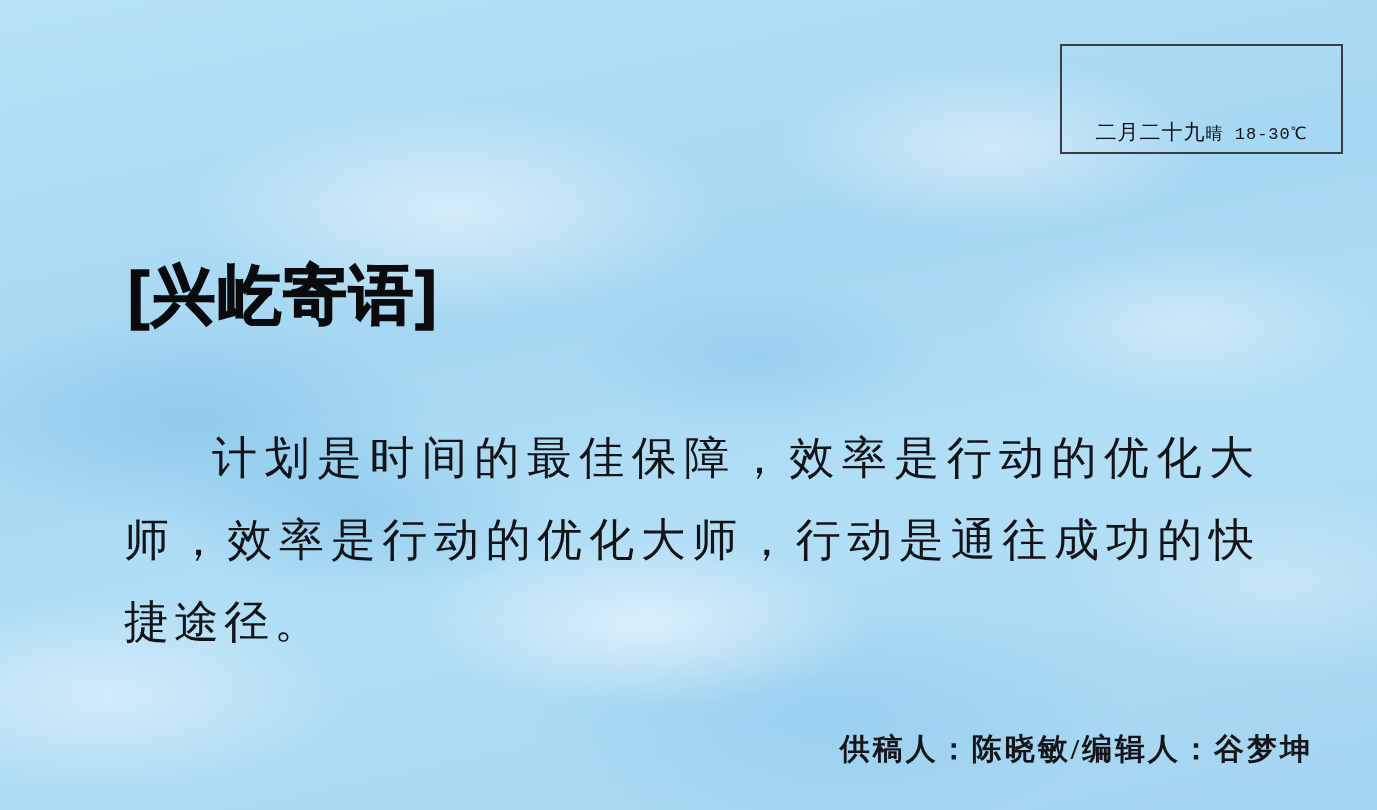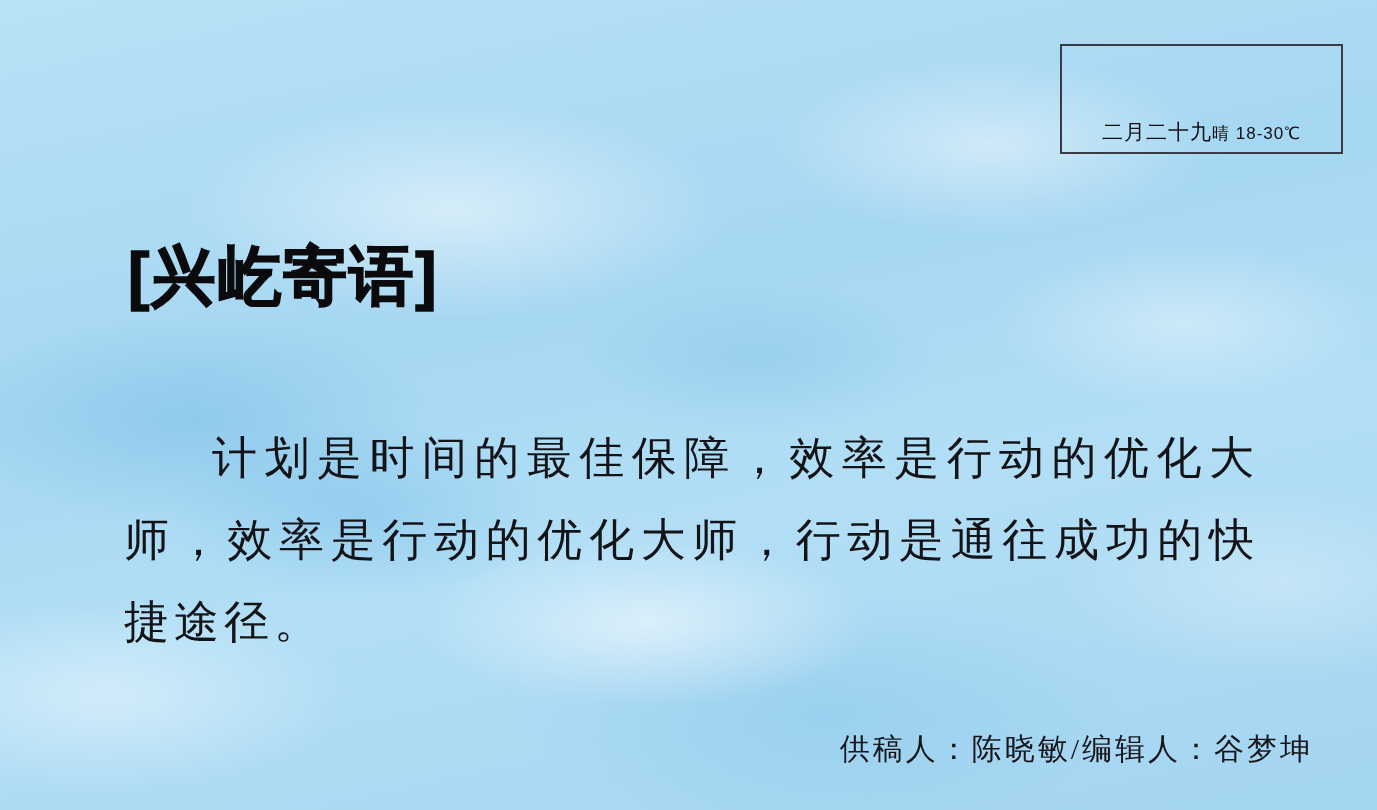--- a/index.html
+++ b/index.html
@@ -100,32 +100,32 @@
     font-family: "Liberation Sans", sans-serif;
   }
   .dc-bottom {
     position: absolute;
     left: 0;
     right: 0;
     bottom: 6px;
     display: flex;
     align-items: baseline;
     justify-content: center;
-    font-family: Liberation Sans, sans-serif;
+    font-family: Liberation Mono, monospace;
     color: #101014;
     margin-top: 28px;
   }
   .dc-lunar { font-size: 21px; letter-spacing: 1px; }
   .dc-weather { font-size: 17px; letter-spacing: 1px; }
 
   
   #title {
     position: absolute;
     left: 128px;
-    top: 197px;
+    top: 216px;
     font-size: 64px;
     line-height: 1.15;
     font-weight: bold;
     color: #0b0b0e;
     letter-spacing: 2px;
     font-family: "Liberation Sans", sans-serif;
     -webkit-text-stroke: 1.6px #0b0b0e;
   }
 
   
@@ -146,21 +146,21 @@
 
   
   #credits {
     position: absolute;
     right: 64px;
     bottom: 40px;
     font-family: "Liberation Serif", serif;
     font-size: 30px;
     letter-spacing: 3px;
     color: #16161a;
-    font-weight: 400;
+    font-weight: 700;
   }
 </style>
 </head>
 <body>
 
 <div id="poster">
 
 
   <div id="date-card">
     <div class="dc-bottom">

